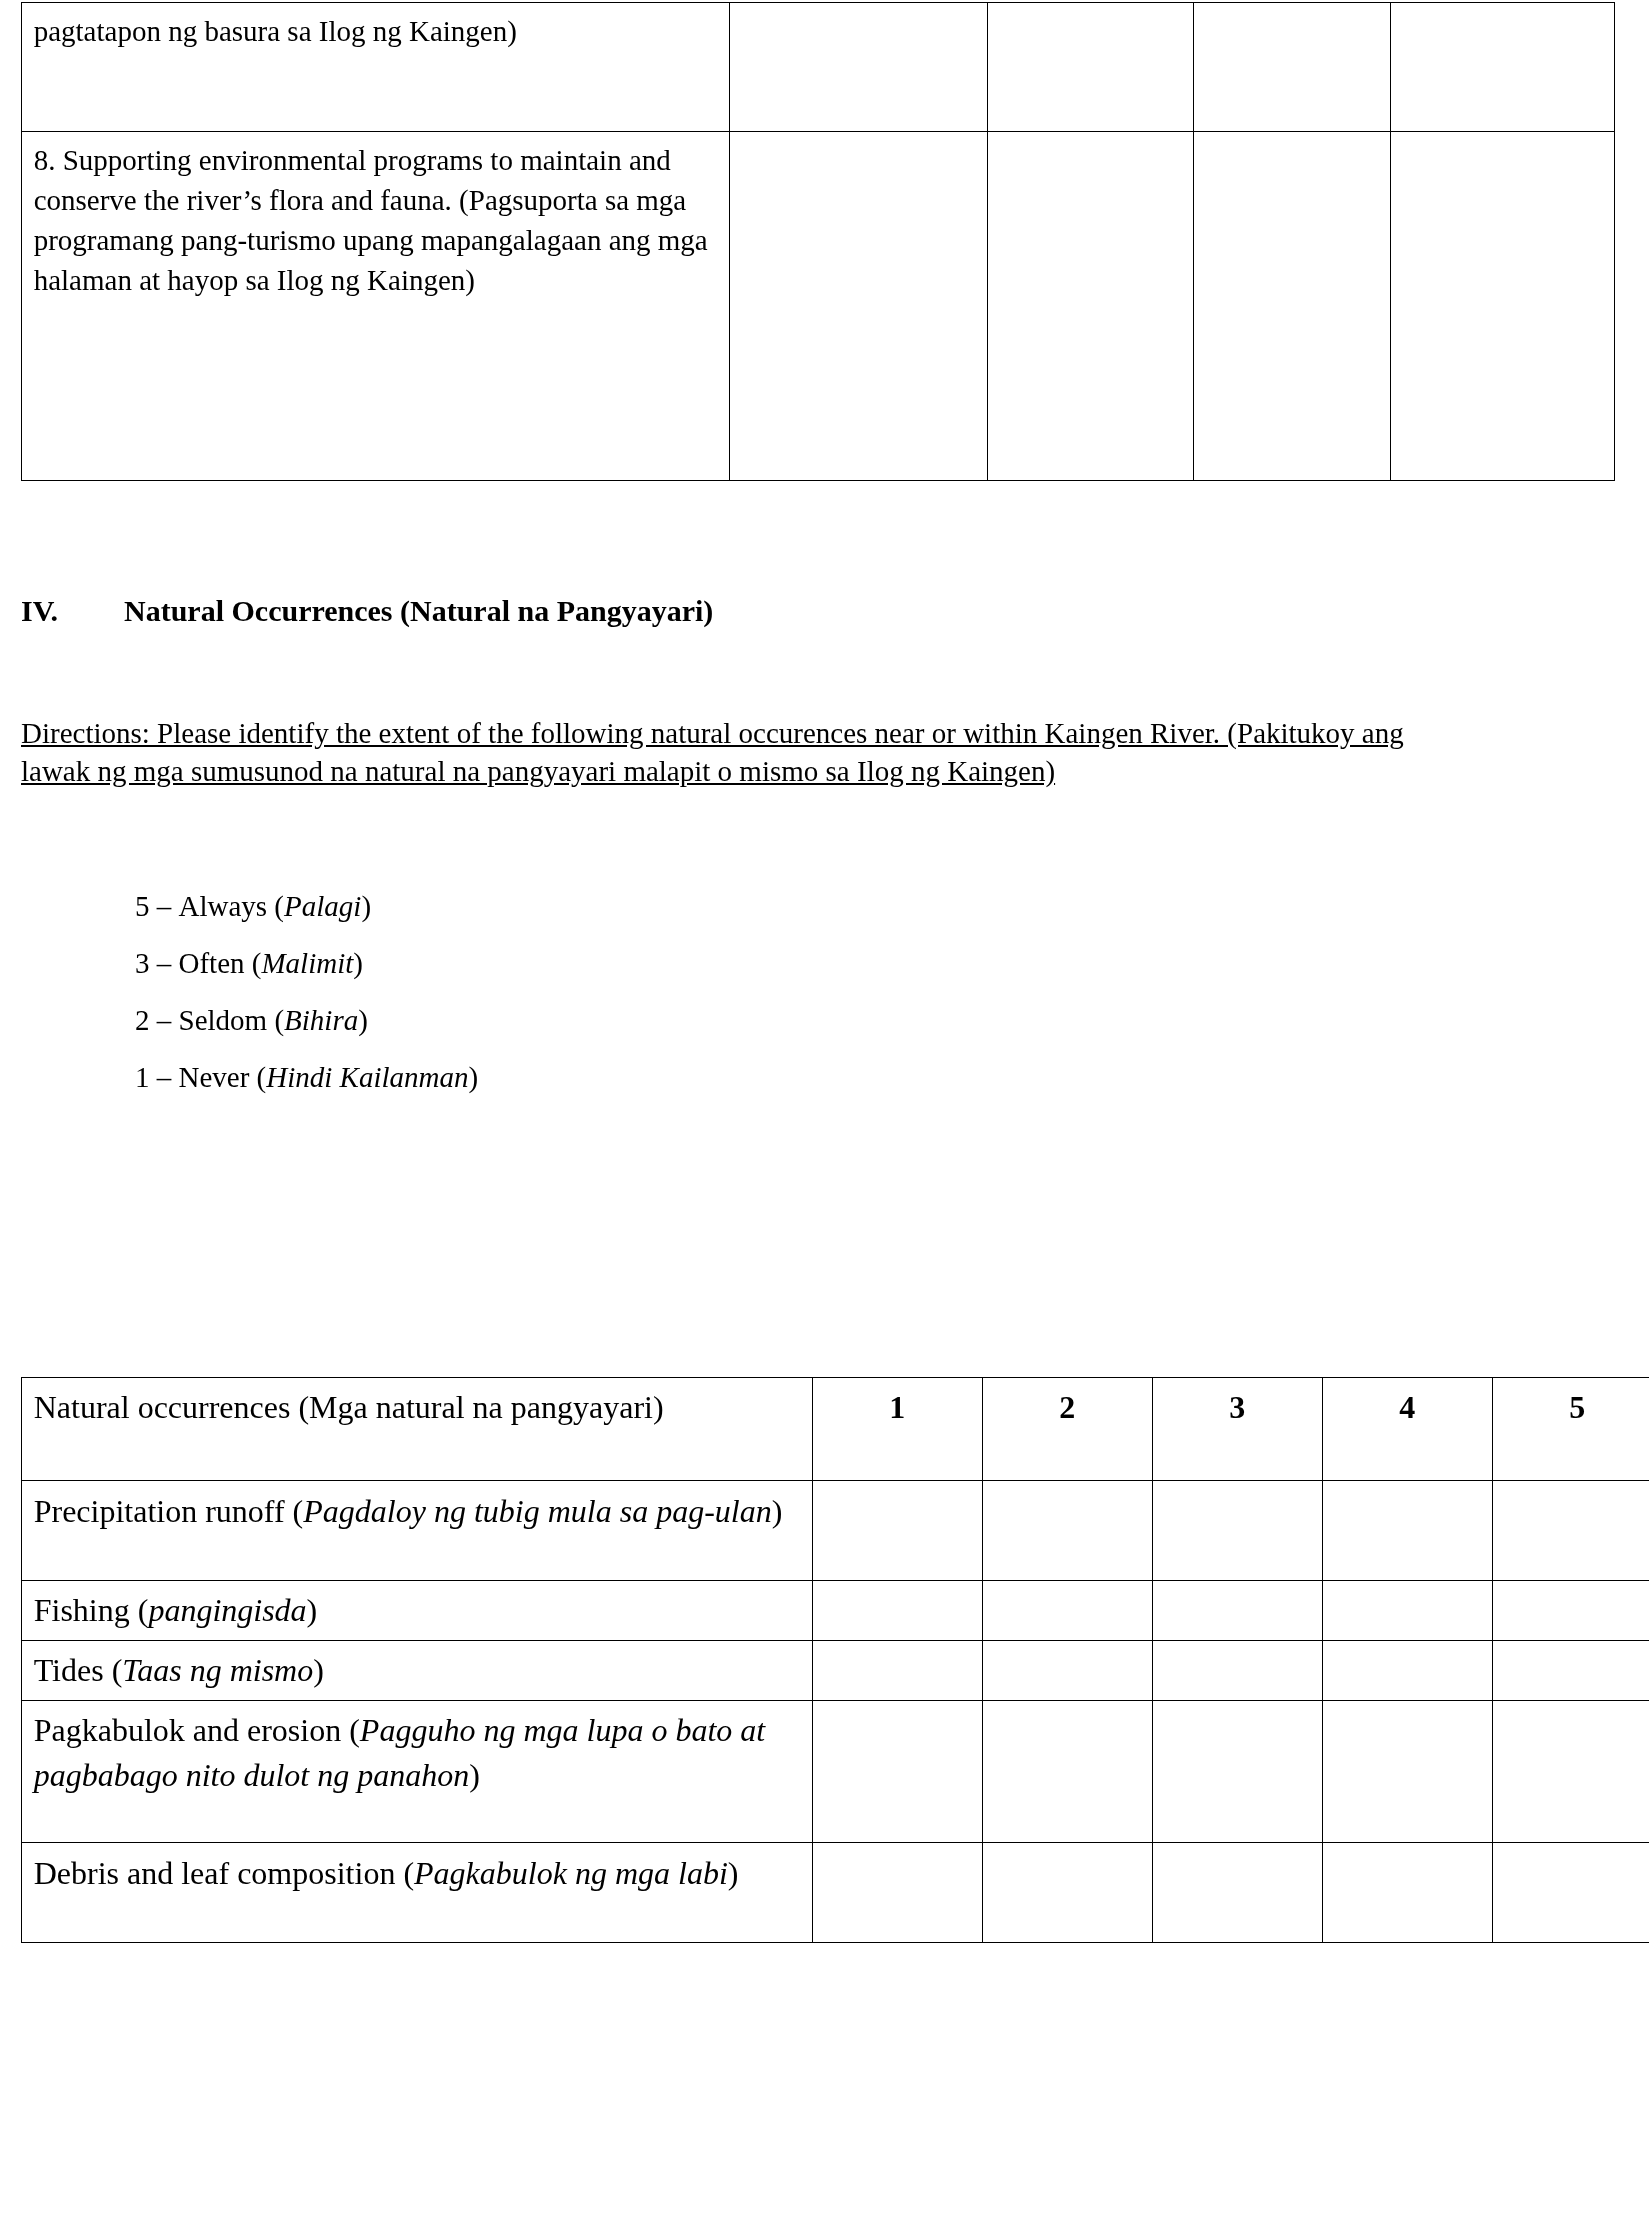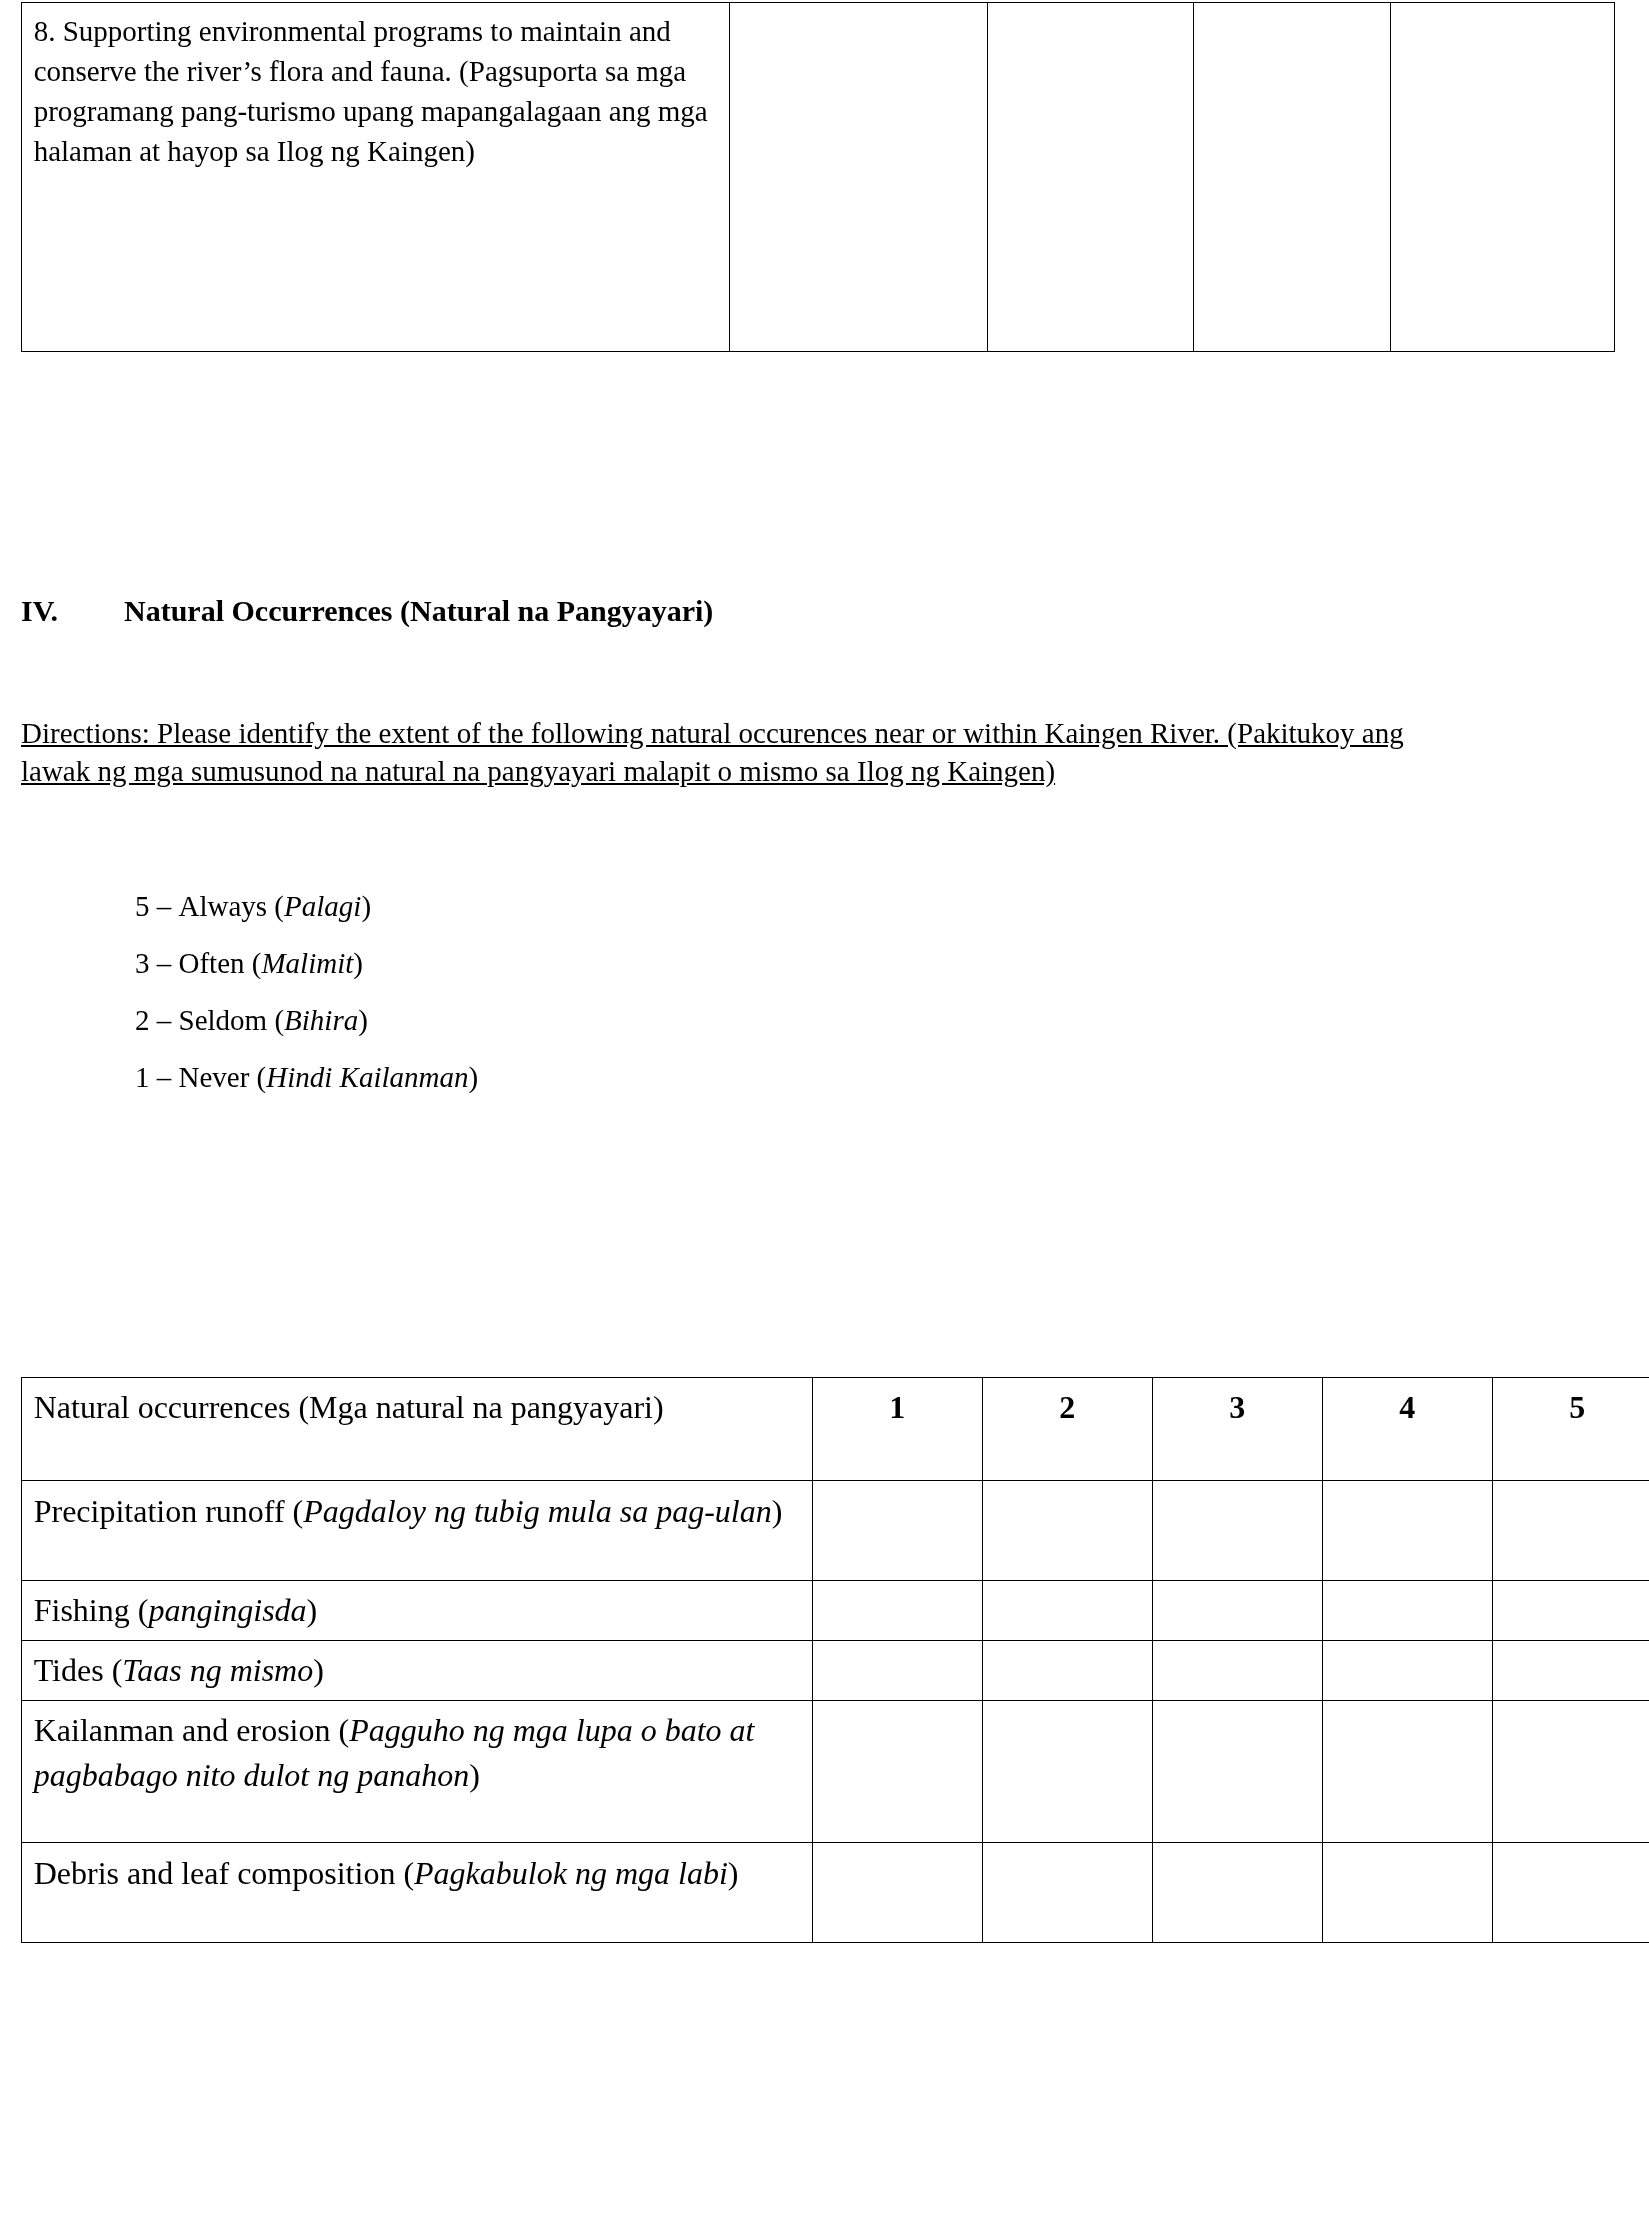--- a/index.html
+++ b/index.html
@@ -117,20 +117,27 @@
   .bt-row-3 td { height: 42px; }
   .bt-row-4 td { height: 42px; }
   .bt-row-5 td { height: 127px; }
   .bt-row-6 td { height: 84px; }
 </style>
 </head>
 <body>
 
 <table class="top-table">
   <tbody>
+      <tr class="row-a">
+    <td class="c-text">pagtatapon ng basura sa Ilog ng Kaingen)</td>
+    <td class="c-blank1"></td>
+    <td class="c-blank2"></td>
+    <td class="c-blank3"></td>
+    <td class="c-blank4"></td>
+  </tr>
   <tr class="row-b">
     <td class="c-text">8. Supporting environmental programs to maintain and conserve the river’s flora and fauna. (Pagsuporta sa mga programang pang-turismo upang mapangalagaan ang mga halaman at hayop sa Ilog ng Kaingen)</td>
     <td class="c-blank1"></td>
     <td class="c-blank2"></td>
     <td class="c-blank3"></td>
     <td class="c-blank4"></td>
   </tr>
 </tbody>
   </table>
 
@@ -175,21 +182,21 @@
   </tr>
   <tr class="bt-row-4">
     <td class="oc-col"><span>Tides (</span><em>Taas ng mismo</em><span>)</span></td>
     <td class="r-col"></td>
     <td class="r-col"></td>
     <td class="r-col"></td>
     <td class="r-col"></td>
     <td class="r-col"></td>
   </tr>
   <tr class="bt-row-5">
-    <td class="oc-col"><span>Kailanman and erosion (</span><em>Pagguho ng mga lupa o bato at pagbabago nito dulot ng panahon</em><span>)</span></td>
+    <td class="oc-col"><span>Pagkabulok and erosion (</span><em>Pagguho ng mga lupa o bato at pagbabago nito dulot ng panahon</em><span>)</span></td>
     <td class="r-col"></td>
     <td class="r-col"></td>
     <td class="r-col"></td>
     <td class="r-col"></td>
     <td class="r-col"></td>
   </tr>
   <tr class="bt-row-6">
     <td class="oc-col"><span>Debris and leaf composition (</span><em>Pagkabulok ng mga labi</em><span>)</span></td>
     <td class="r-col"></td>
     <td class="r-col"></td>

